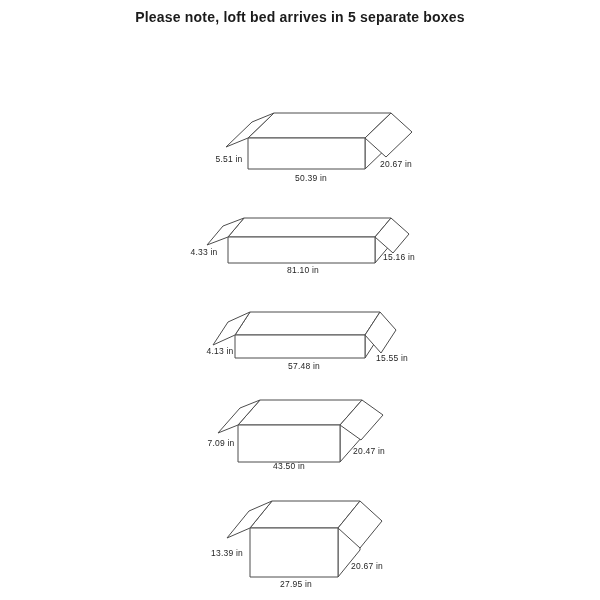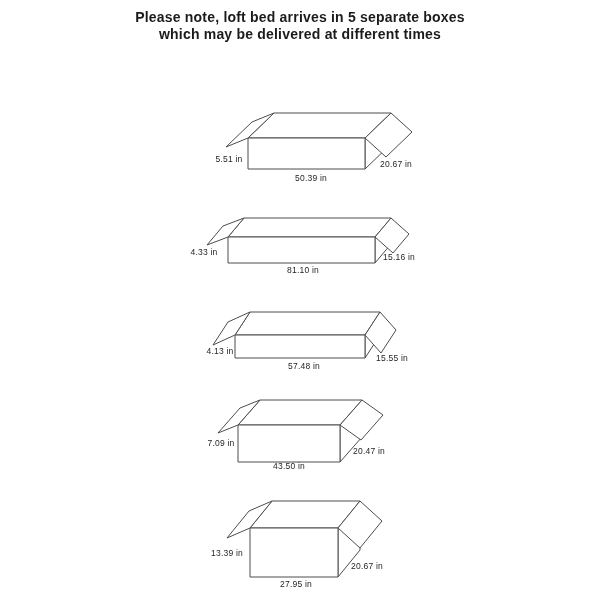--- a/index.html
+++ b/index.html
@@ -42,21 +42,20 @@
     letter-spacing: 0.2px;
   }
 </style>
 </head>
 <body>
 
 <div class="page">
 
   <div class="title">
     <div>Please note, loft bed arrives in 5 separate boxes</div>
-    <div>which may be delivered at different times</div>
   </div>
 
   <svg class="diagram" width="600" height="600" viewBox="0 0 600 600">
 
     <g>
       <polygon class="face" points="365,138 391,113 391,144 365,169"></polygon>
       <polygon class="face" points="248,138 274,113 391,113 365,138"></polygon>
       <rect class="face" x="248" y="138" width="117" height="31"></rect>
       <polygon class="face" points="248,138 274,113 252,122 226,147"></polygon>
       <polygon class="face" points="365,138 391,113 412,132 386,157"></polygon>

